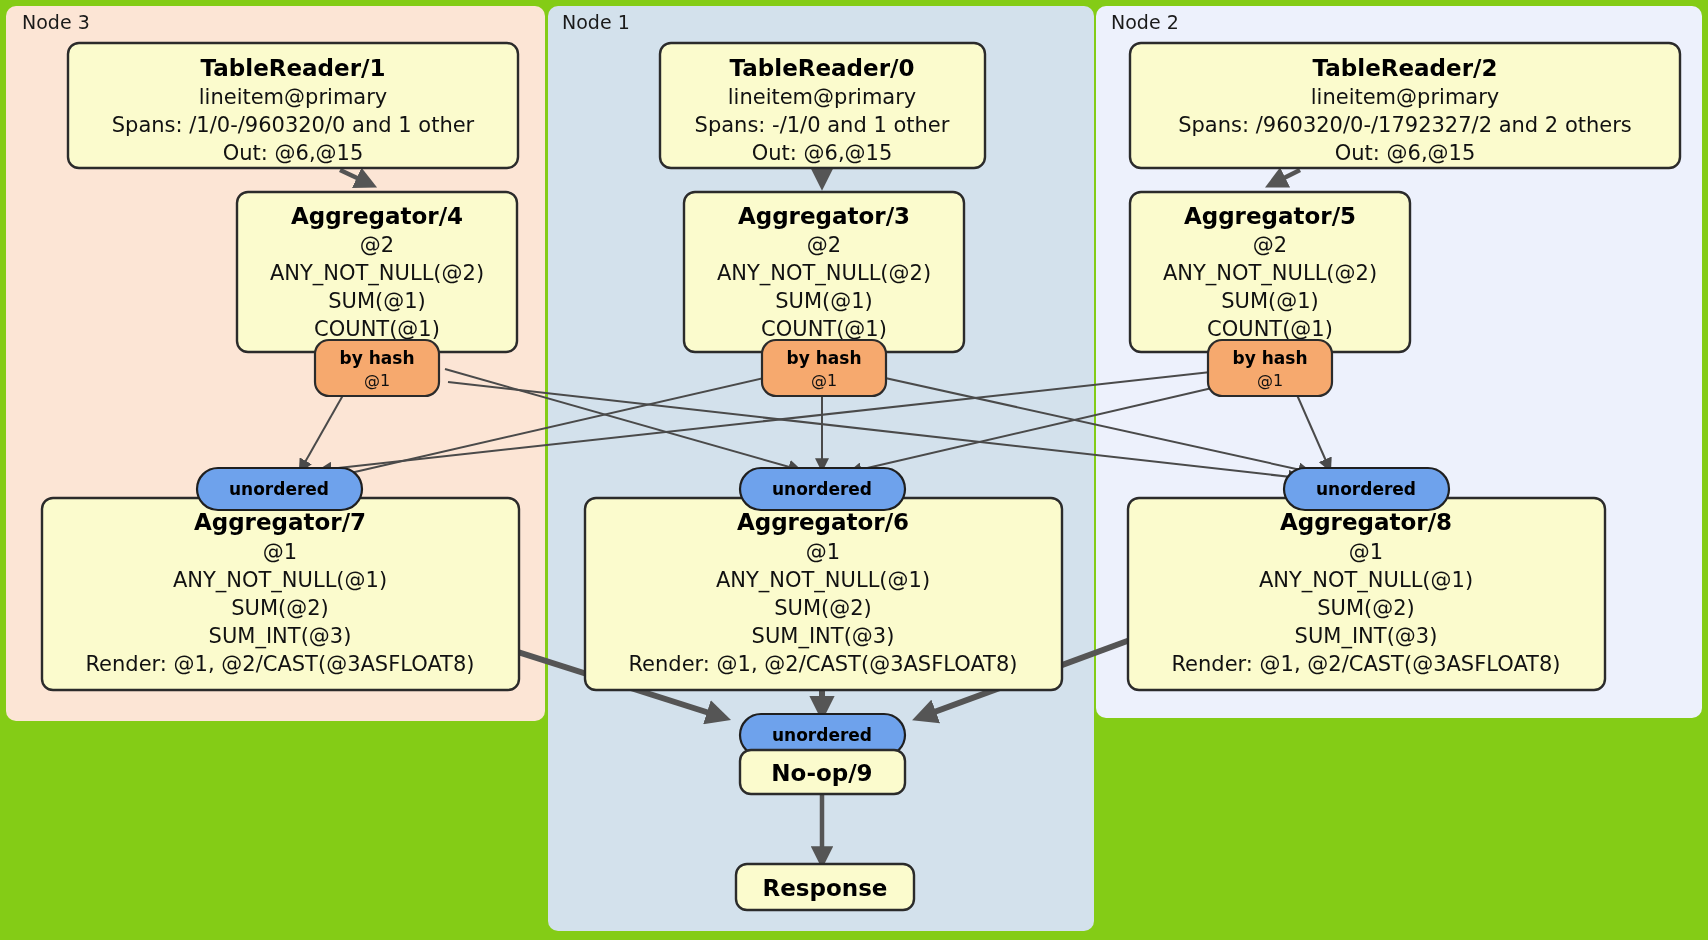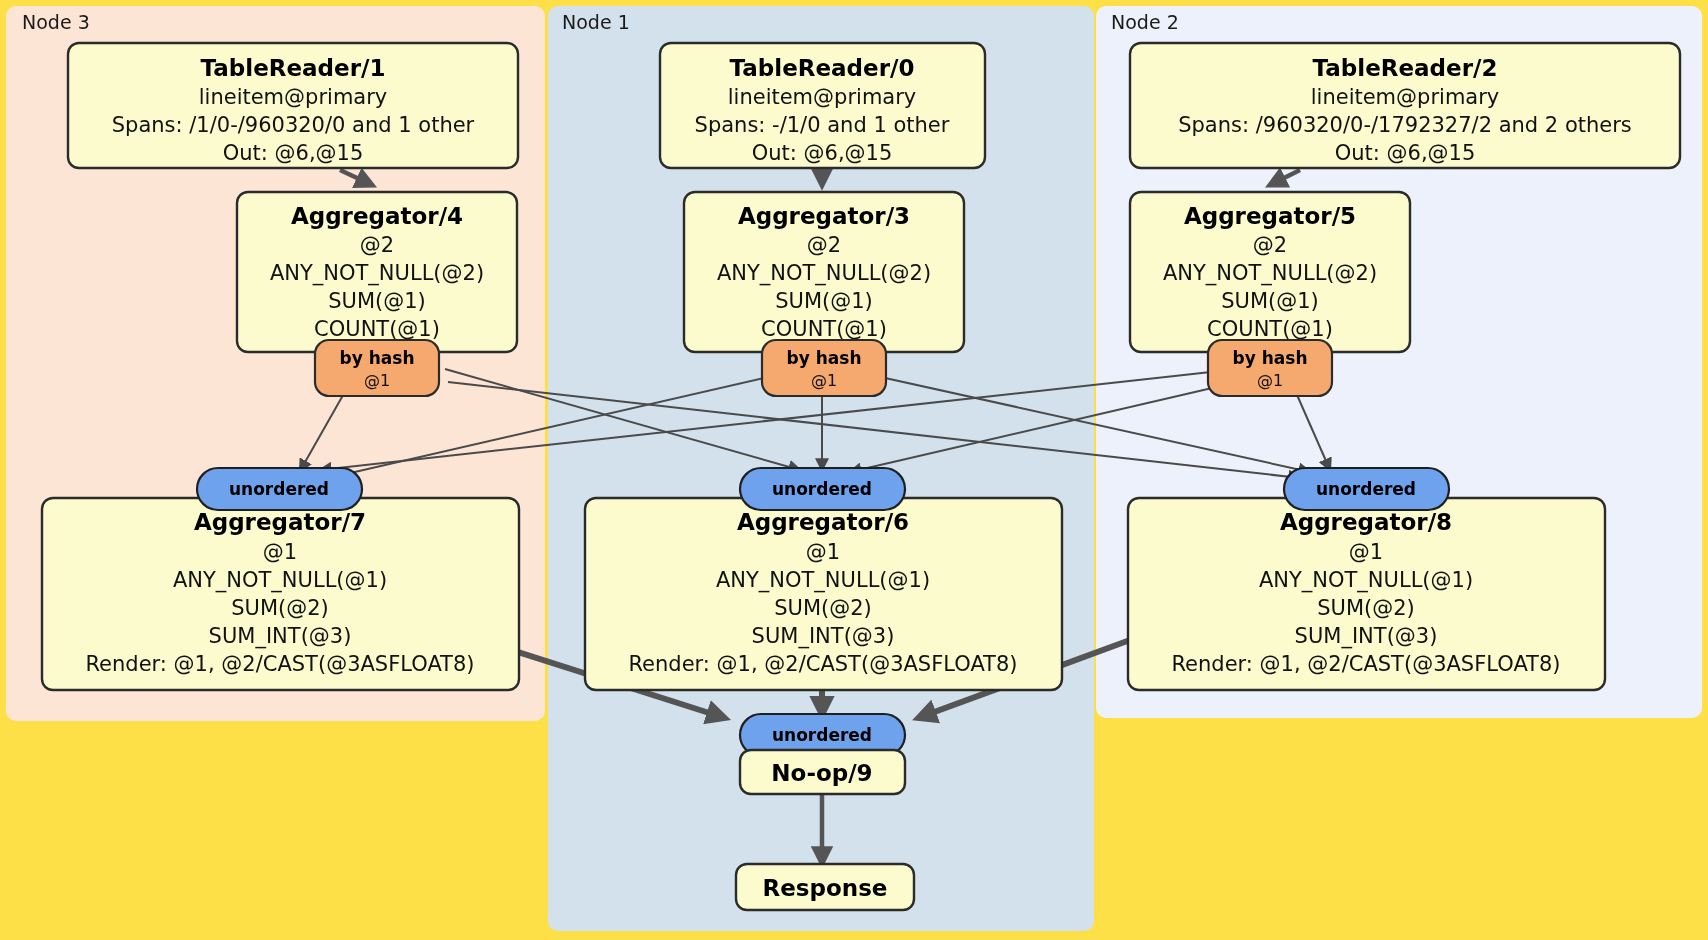--- a/index.html
+++ b/index.html
@@ -6,21 +6,21 @@
     margin: 0;
     padding: 0;
     background: #ffffff;
     font-family: "DejaVu Sans", sans-serif;
   }
   #stage {
     position: relative;
     width: 1708px;
     height: 940px;
     overflow: hidden;
-    background: #fde047;
+    background: #84cc16;
   }
   svg#diagram {
     position: absolute;
     top: 0; left: 0;
     width: 1708px;
     height: 940px;
   }
   .node-panel-label {
     font-family: "DejaVu Sans", sans-serif;
     font-size: 19px;

